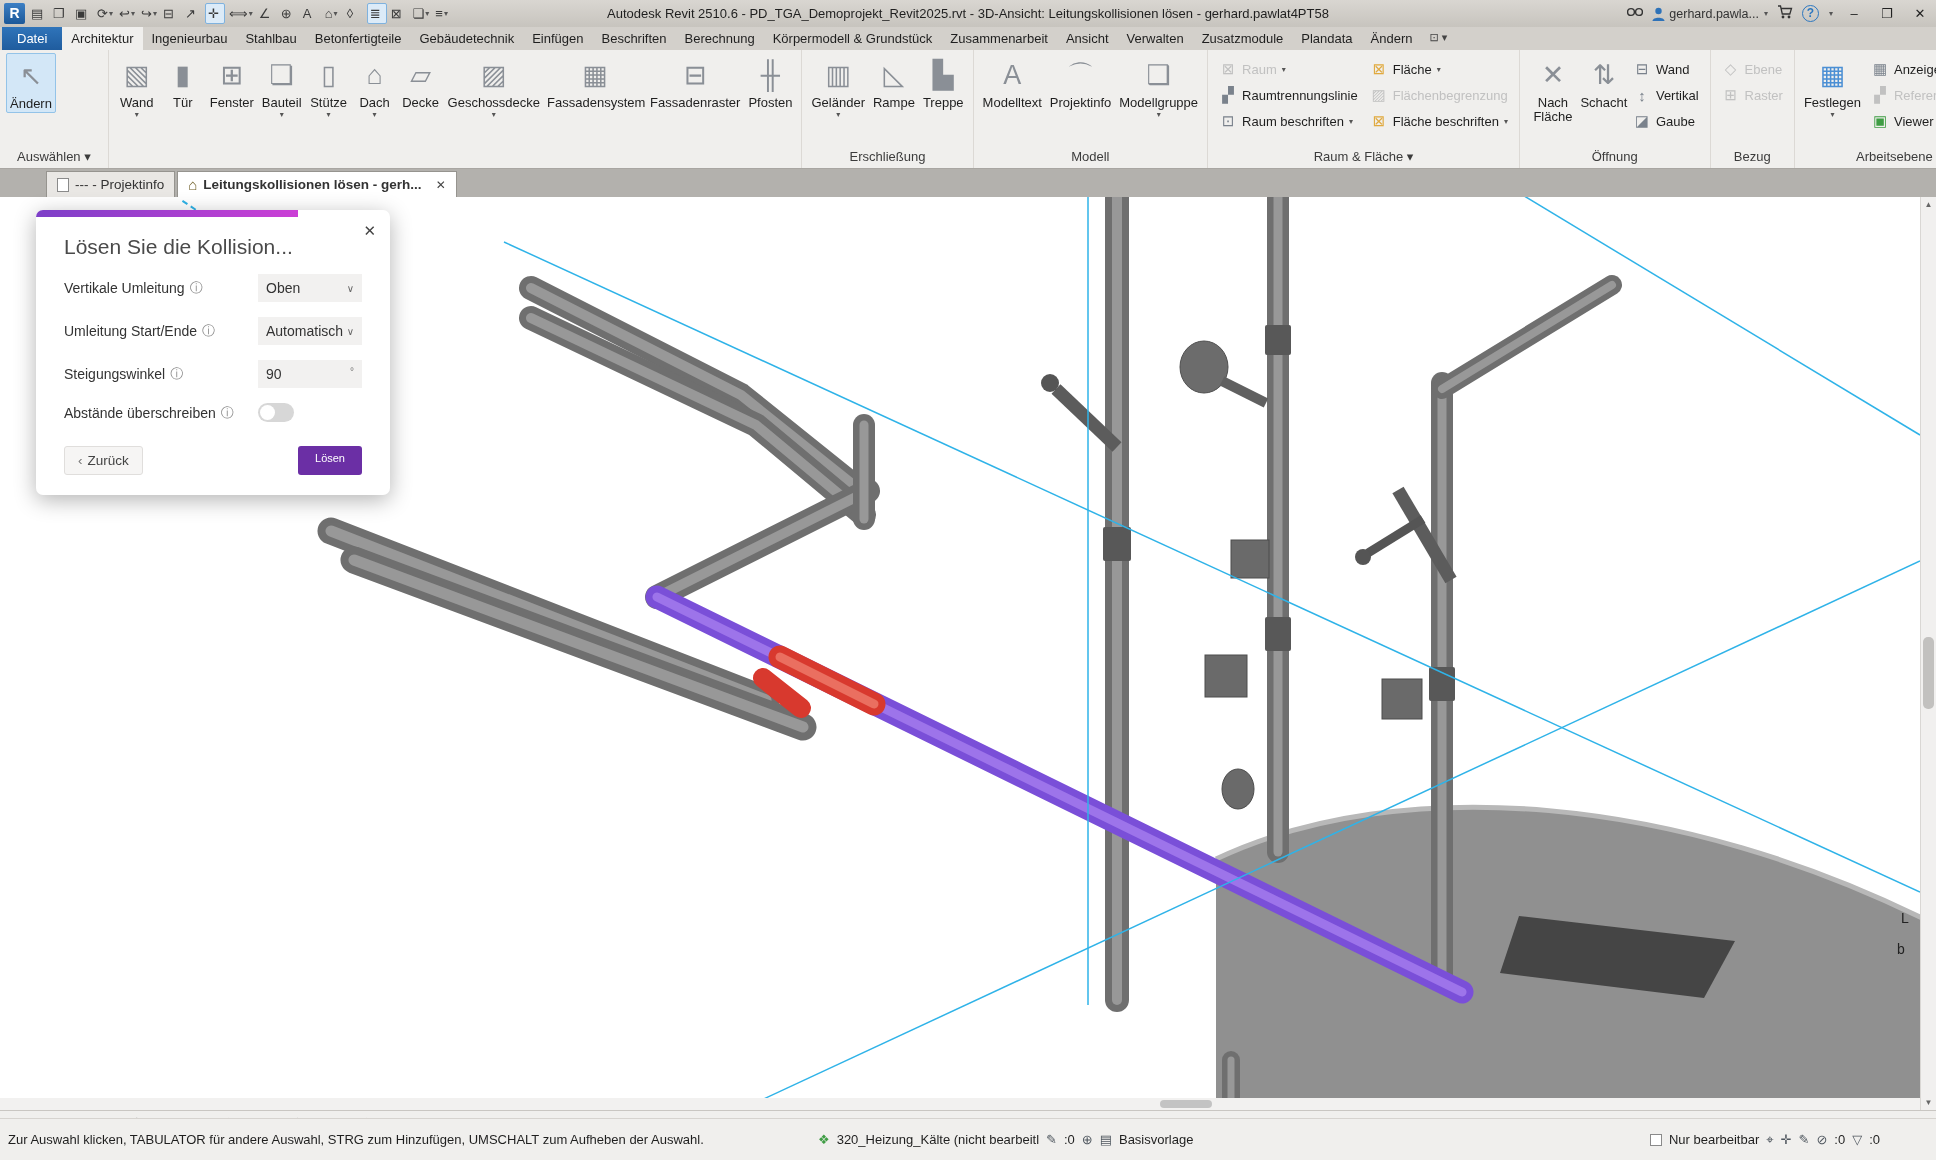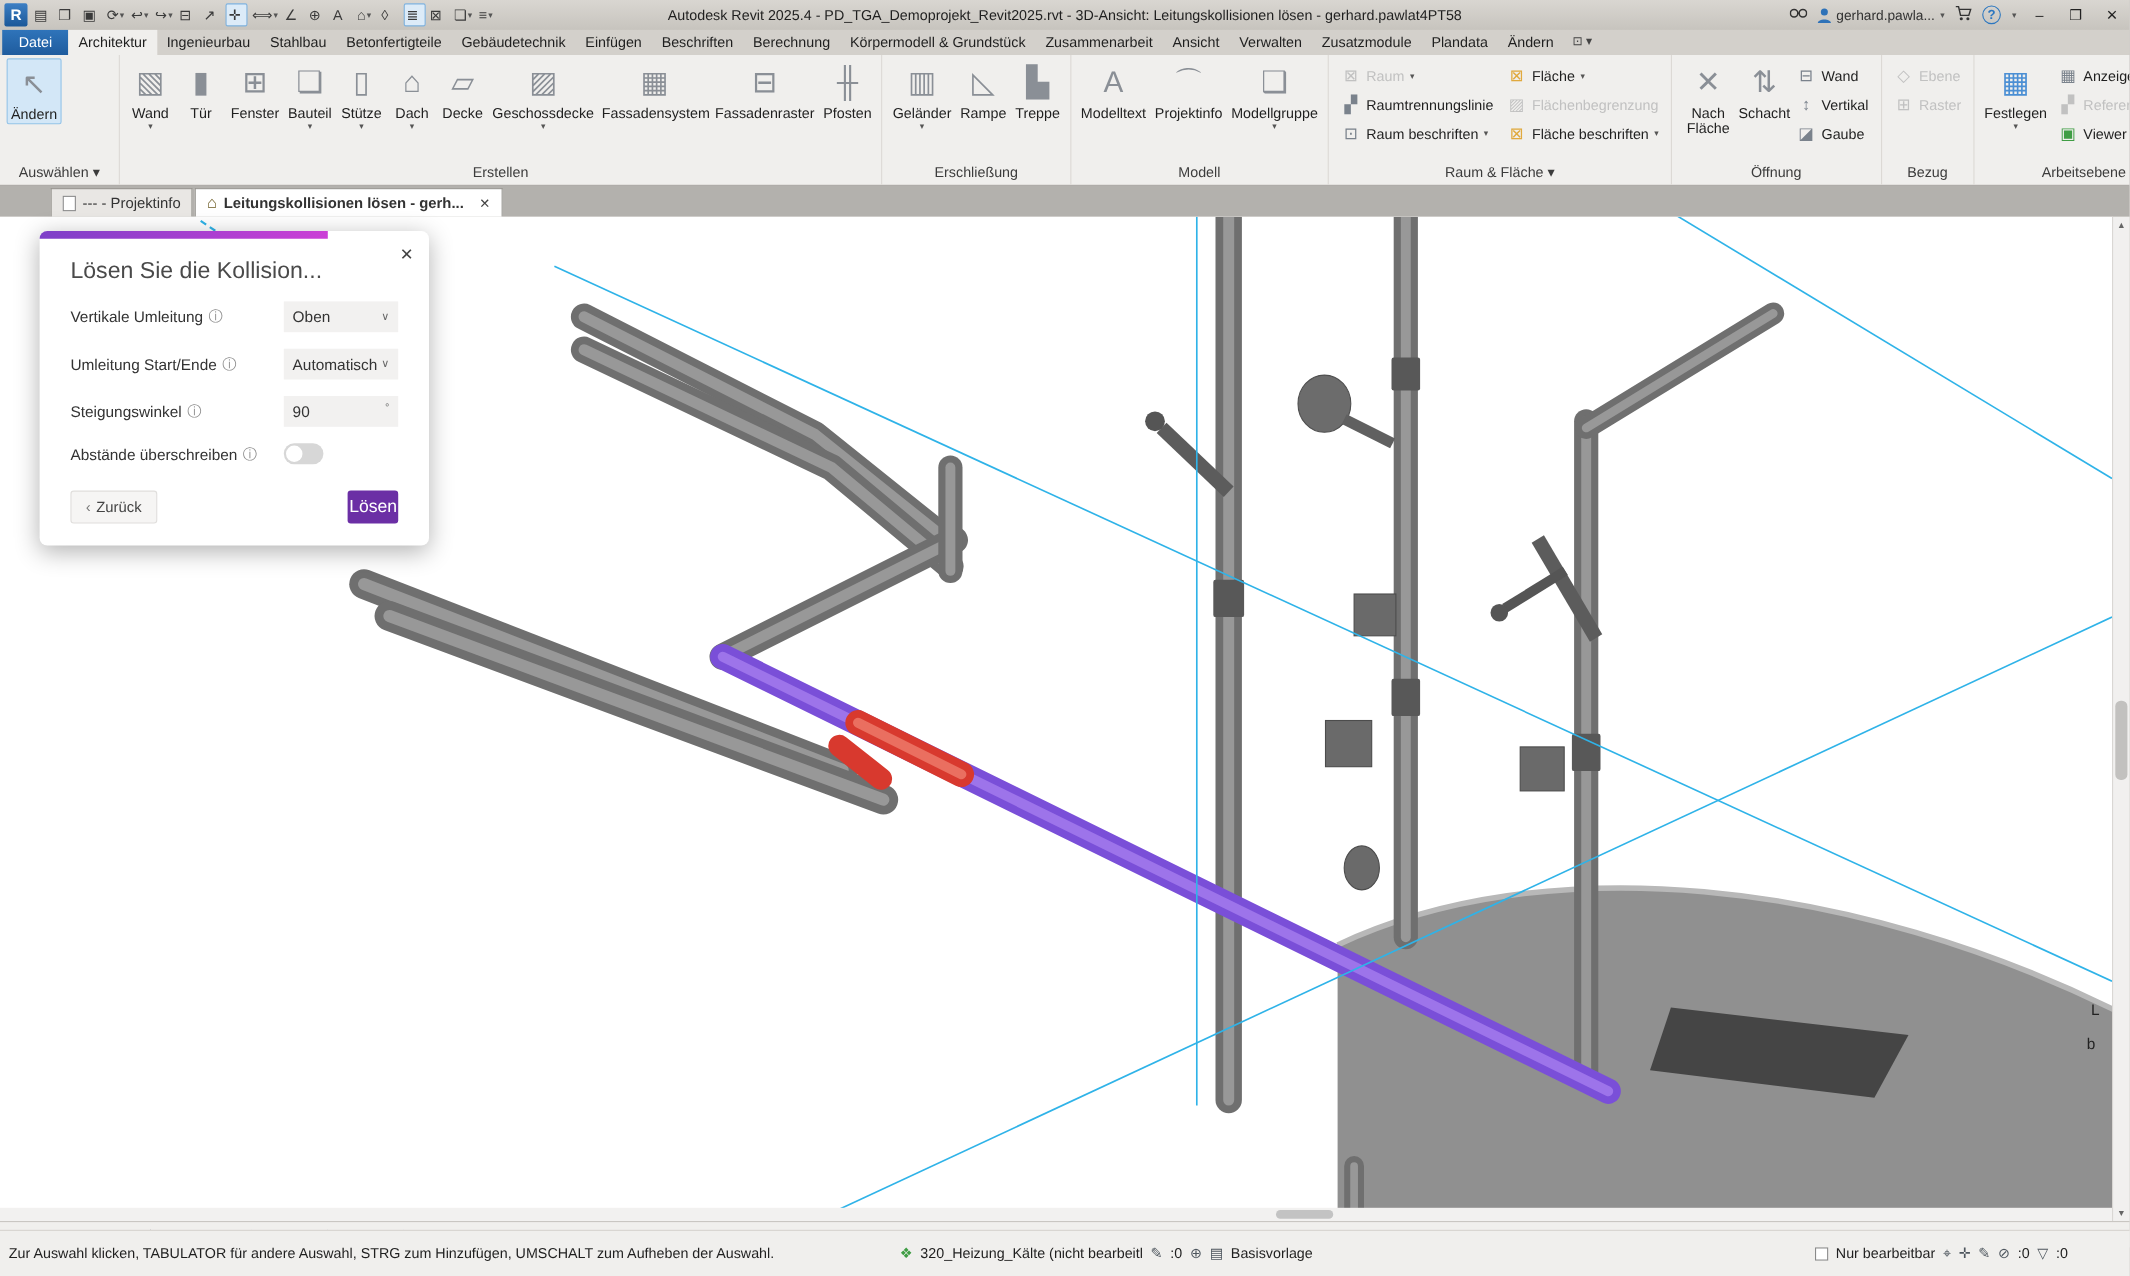--- a/index.html
+++ b/index.html
@@ -79,21 +79,21 @@
   .dselect, .dnum { width:104px; background:#f2f1f0; padding:6px 8px; display:flex;
     justify-content:space-between; align-items:center; font-size:14px; color:#333; }
   .dchev { font-size:10px; color:#666; }
   .dsuf { font-size:10px; color:#777; align-self:flex-start; }
   .dtoggle { width:36px; height:19px; background:#d7d7d7; border-radius:10px; position:relative; margin-right:68px; }
   .dtoggle .knob { position:absolute; left:2px; top:2px; width:15px; height:15px; background:#fff; border-radius:50%; }
   .dbtns { display:flex; justify-content:space-between; margin:24px 28px 0;gap:18px; }
   .btn-back { background:#f6f5f4; border:1px solid #e0dedc; border-radius:3px; padding:6px 13px;
     font-size:13.5px; color:#444; }
   .btn-back .chev { color:#777; margin-right:5px; }
-  .btn-solve { background:#6b2fa5; border-radius:3px; padding:6px 1px; font-size:16px; color:#fff; }
+  .btn-solve { background:#6b2fa5; border-radius:3px; padding:6px 17px; font-size:11px; color:#fff; }
 
   
   .viewctrl { position:absolute; left:0; bottom:26px; width:100%; height:24px; background:#f0efed;
     border-top:1px solid #c9c6c2; display:flex; align-items:center; padding-left:8px; gap:4px; z-index:5; }
   .vscale { font-size:12.5px; color:#222; margin-right:8px; }
   .vci { font-size:14px; color:#4e565e; width:19px; text-align:center; }
   .statusbar { position:absolute; left:0; bottom:0; width:100%; height:42px; background:#f0efed;
     border-top:1px solid #d6d3cf; display:flex; align-items:center; font-size:13px; color:#1f1f1f;
     padding:0 8px; z-index:5; }
   .sb-center { position:absolute; left:818px; display:flex; align-items:center; gap:7px; }
@@ -123,21 +123,21 @@
       <span class="qbtn">∠</span>
       <span class="qbtn">⊕</span>
       <span class="qbtn">A</span>
       <span class="qbtn">⌂<span class="qar">▾</span></span>
       <span class="qbtn">◊</span>
       <span class="qbtn active">≣</span>
       <span class="qbtn">⊠</span>
       <span class="qbtn">❏<span class="qar">▾</span></span>
       <span class="qbtn">≡<span class="qar">▾</span></span>
     </div>
-  <div class="title-text">Autodesk Revit 2025.4 - PD_TGA_Demoprojekt_Revit2025.rvt - 3D-Ansicht: Leitungskollisionen lösen - gerhard.pawlat4PT58</div>
+  <div class="title-text">Autodesk Revit 2510.6 - PD_TGA_Demoprojekt_Revit2025.rvt - 3D-Ansicht: Leitungskollisionen lösen - gerhard.pawlat4PT58</div>
   <div class="tb-right">
     <span>
       <svg width="16" height="12" viewBox="0 0 16 12">
           <circle cx="4" cy="6" r="3.4" fill="none" stroke="#333" stroke-width="1.4"></circle>
           <circle cx="12" cy="6" r="3.4" fill="none" stroke="#333" stroke-width="1.4"></circle>
           <path d="M7.4 6h1.2" stroke="#333" stroke-width="1.4"></path>
         </svg>
     </span>
     <span style="display:flex;align-items:center;gap:4px;">
       <svg width="13" height="14" viewBox="0 0 13 14">
@@ -239,21 +239,20 @@
         </div>
         <div class="bigbtn">
           <div class="bicon">⊟</div>
           <div class="blabel"><span>Fassadenraster</span></div>
         </div>
         <div class="bigbtn">
           <div class="bicon">╫</div>
           <div class="blabel"><span>Pfosten</span></div>
         </div>
       </div>
-      <div class="plabel">Erstellen</div>
     </div>
     <div class="panel">
       <div class="pbody">
         <div class="bigbtn">
           <div class="bicon">▥</div>
           <div class="blabel"><span>Geländer</span></div>
           <span class="bar">▾</span>
         </div>
         <div class="bigbtn">
           <div class="bicon">◺</div>

